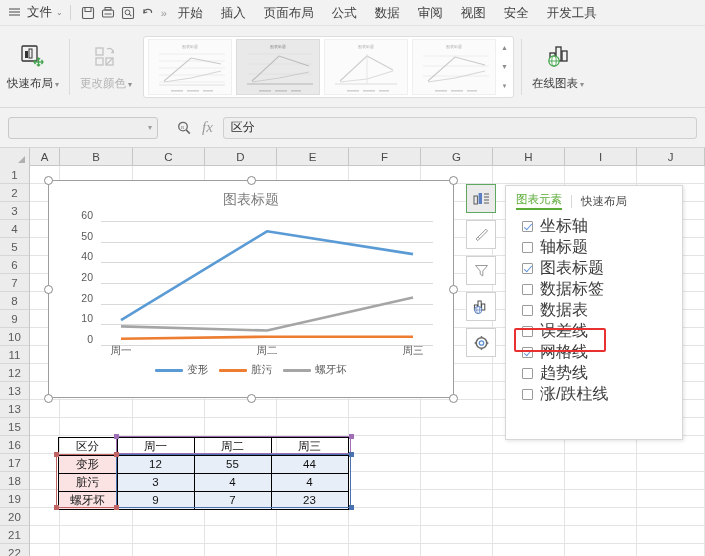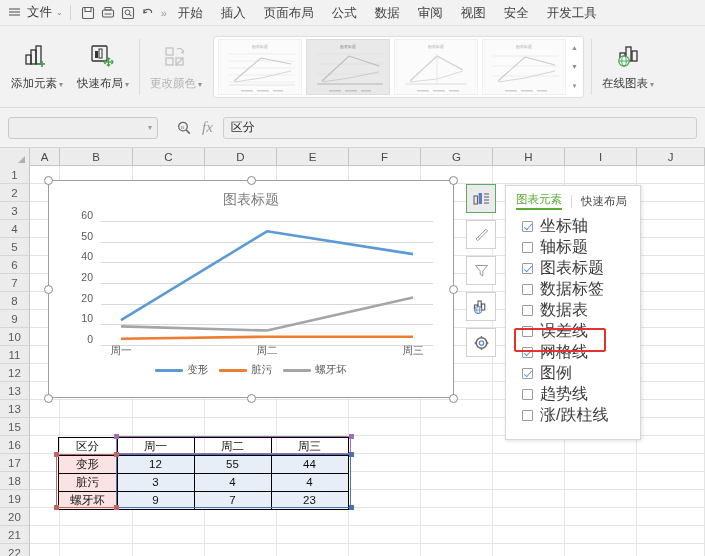--- a/index.html
+++ b/index.html
@@ -128,21 +128,21 @@
   .lgtxt { font-size:10.5px; color:#595959; }
 
   
   .ftool { position:absolute; left:466px; top:184px; width:30px; }
   .fbtn { width:30px; height:29px; background:#ffffff; border:1px solid #d0d0d0;
           margin-bottom:7px; display:flex; align-items:center; justify-content:center; }
   .fbtn.on { border:1px solid #5fa85f; background:#ebebeb; }
 
   
   .panel {
-    position:absolute; left:505px; top:185px; width:136px; height:255px;
+    position:absolute; left:505px; top:185px; width:178px; height:255px;
     background:#ffffff; border:1px solid #d7d7d7; box-shadow:1px 1px 4px rgba(0,0,0,.12);
   }
   .ptabs { display:flex; align-items:center; height:30px; padding:0 10px; }
   .ptab { font-size:11.5px; color:#4a4a4a; }
   .ptab.active { color:#5aaa36; border-bottom:2px solid #5aaa36; padding-bottom:1px; }
   .pdiv { width:1px; height:13px; background:#d8d8d8; margin:0 9px; }
   .pitem { display:flex; align-items:center; height:21px; padding-left:16px; gap:7px; }
   .cbx { width:11px; height:11px; border:1px solid #9b9b9b; background:#ffffff;
          border-radius:1px; position:relative; flex:none; }
   .cbx.ck::after {
@@ -221,34 +221,20 @@
     <span class="rtab">公式</span>
     <span class="rtab">数据</span>
     <span class="rtab">审阅</span>
     <span class="rtab">视图</span>
     <span class="rtab">安全</span>
     <span class="rtab">开发工具</span>
   </div>
 
   <div class="ribbon">
 
-    <div class="rbtn" style="margin-left:4px;">
-      <span>
-        <svg width="30" height="28" viewBox="0 0 30 28">
-          <rect x="4" y="12" width="5" height="9" fill="none" stroke="#333" stroke-width="1.3"></rect>
-          <rect x="9" y="7" width="5" height="14" fill="none" stroke="#333" stroke-width="1.3"></rect>
-          <rect x="14" y="3" width="5" height="18" fill="none" stroke="#333" stroke-width="1.3"></rect>
-          <g stroke="#3fa24a" stroke-width="1.7">
-              <line x1="17" y1="21" x2="23" y2="21"></line>
-              <line x1="20" y1="18" x2="20" y2="24"></line>
-            </g>
-        </svg>
-      </span>
-      <span class="lbl"><span>添加元素</span><span class="ca">▾</span></span>
-    </div>
 
     <div class="rbtn">
       <span>
         <svg width="30" height="28" viewBox="0 0 30 28">
           <rect x="4" y="3" width="15" height="15" rx="1" fill="none" stroke="#333" stroke-width="1.3"></rect>
           <rect x="7" y="8" width="3" height="7" fill="#333"></rect>
             <rect x="11" y="6" width="3" height="9" fill="none" stroke="#333" stroke-width="1"></rect>
           <g stroke="#3fa24a" stroke-width="1.3" fill="none">
             <line x1="16" y1="19" x2="25" y2="19"></line>
               <line x1="20.5" y1="15" x2="20.5" y2="23"></line>
@@ -601,24 +587,20 @@
     </div>
     <div class="pitem">
       <span class="cbx"></span>
       <span class="pitxt">误差线</span>
     </div>
     <div class="pitem">
       <span class="cbx ck"></span>
       <span class="pitxt">网格线</span>
     </div>
     <div class="pitem">
-      <span class="cbx ck"></span>
-      <span class="pitxt">图例</span>
-    </div>
-    <div class="pitem">
       <span class="cbx"></span>
       <span class="pitxt">趋势线</span>
     </div>
     <div class="pitem">
       <span class="cbx"></span>
       <span class="pitxt">涨/跌柱线</span>
     </div>
 
     <div class="redbox" style="top:142px"></div>
   </div>

